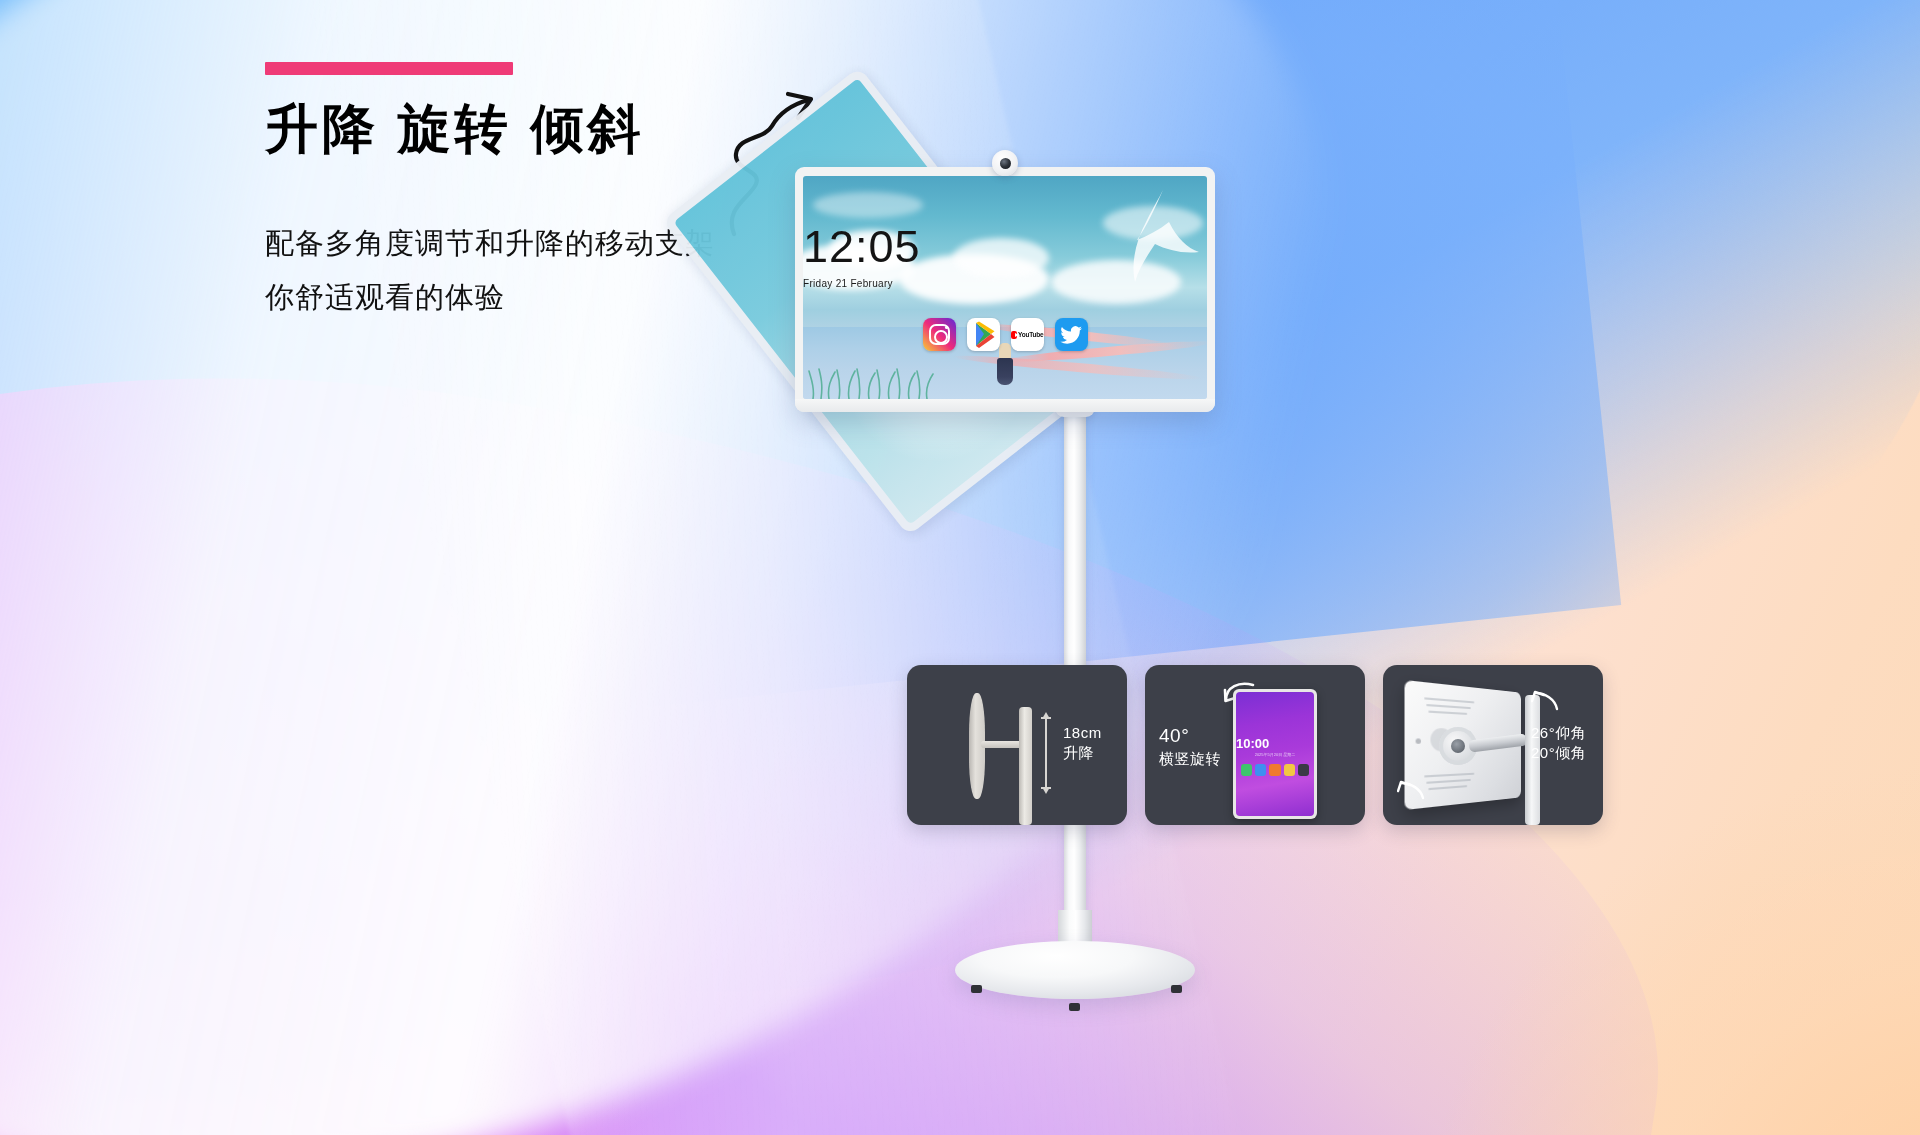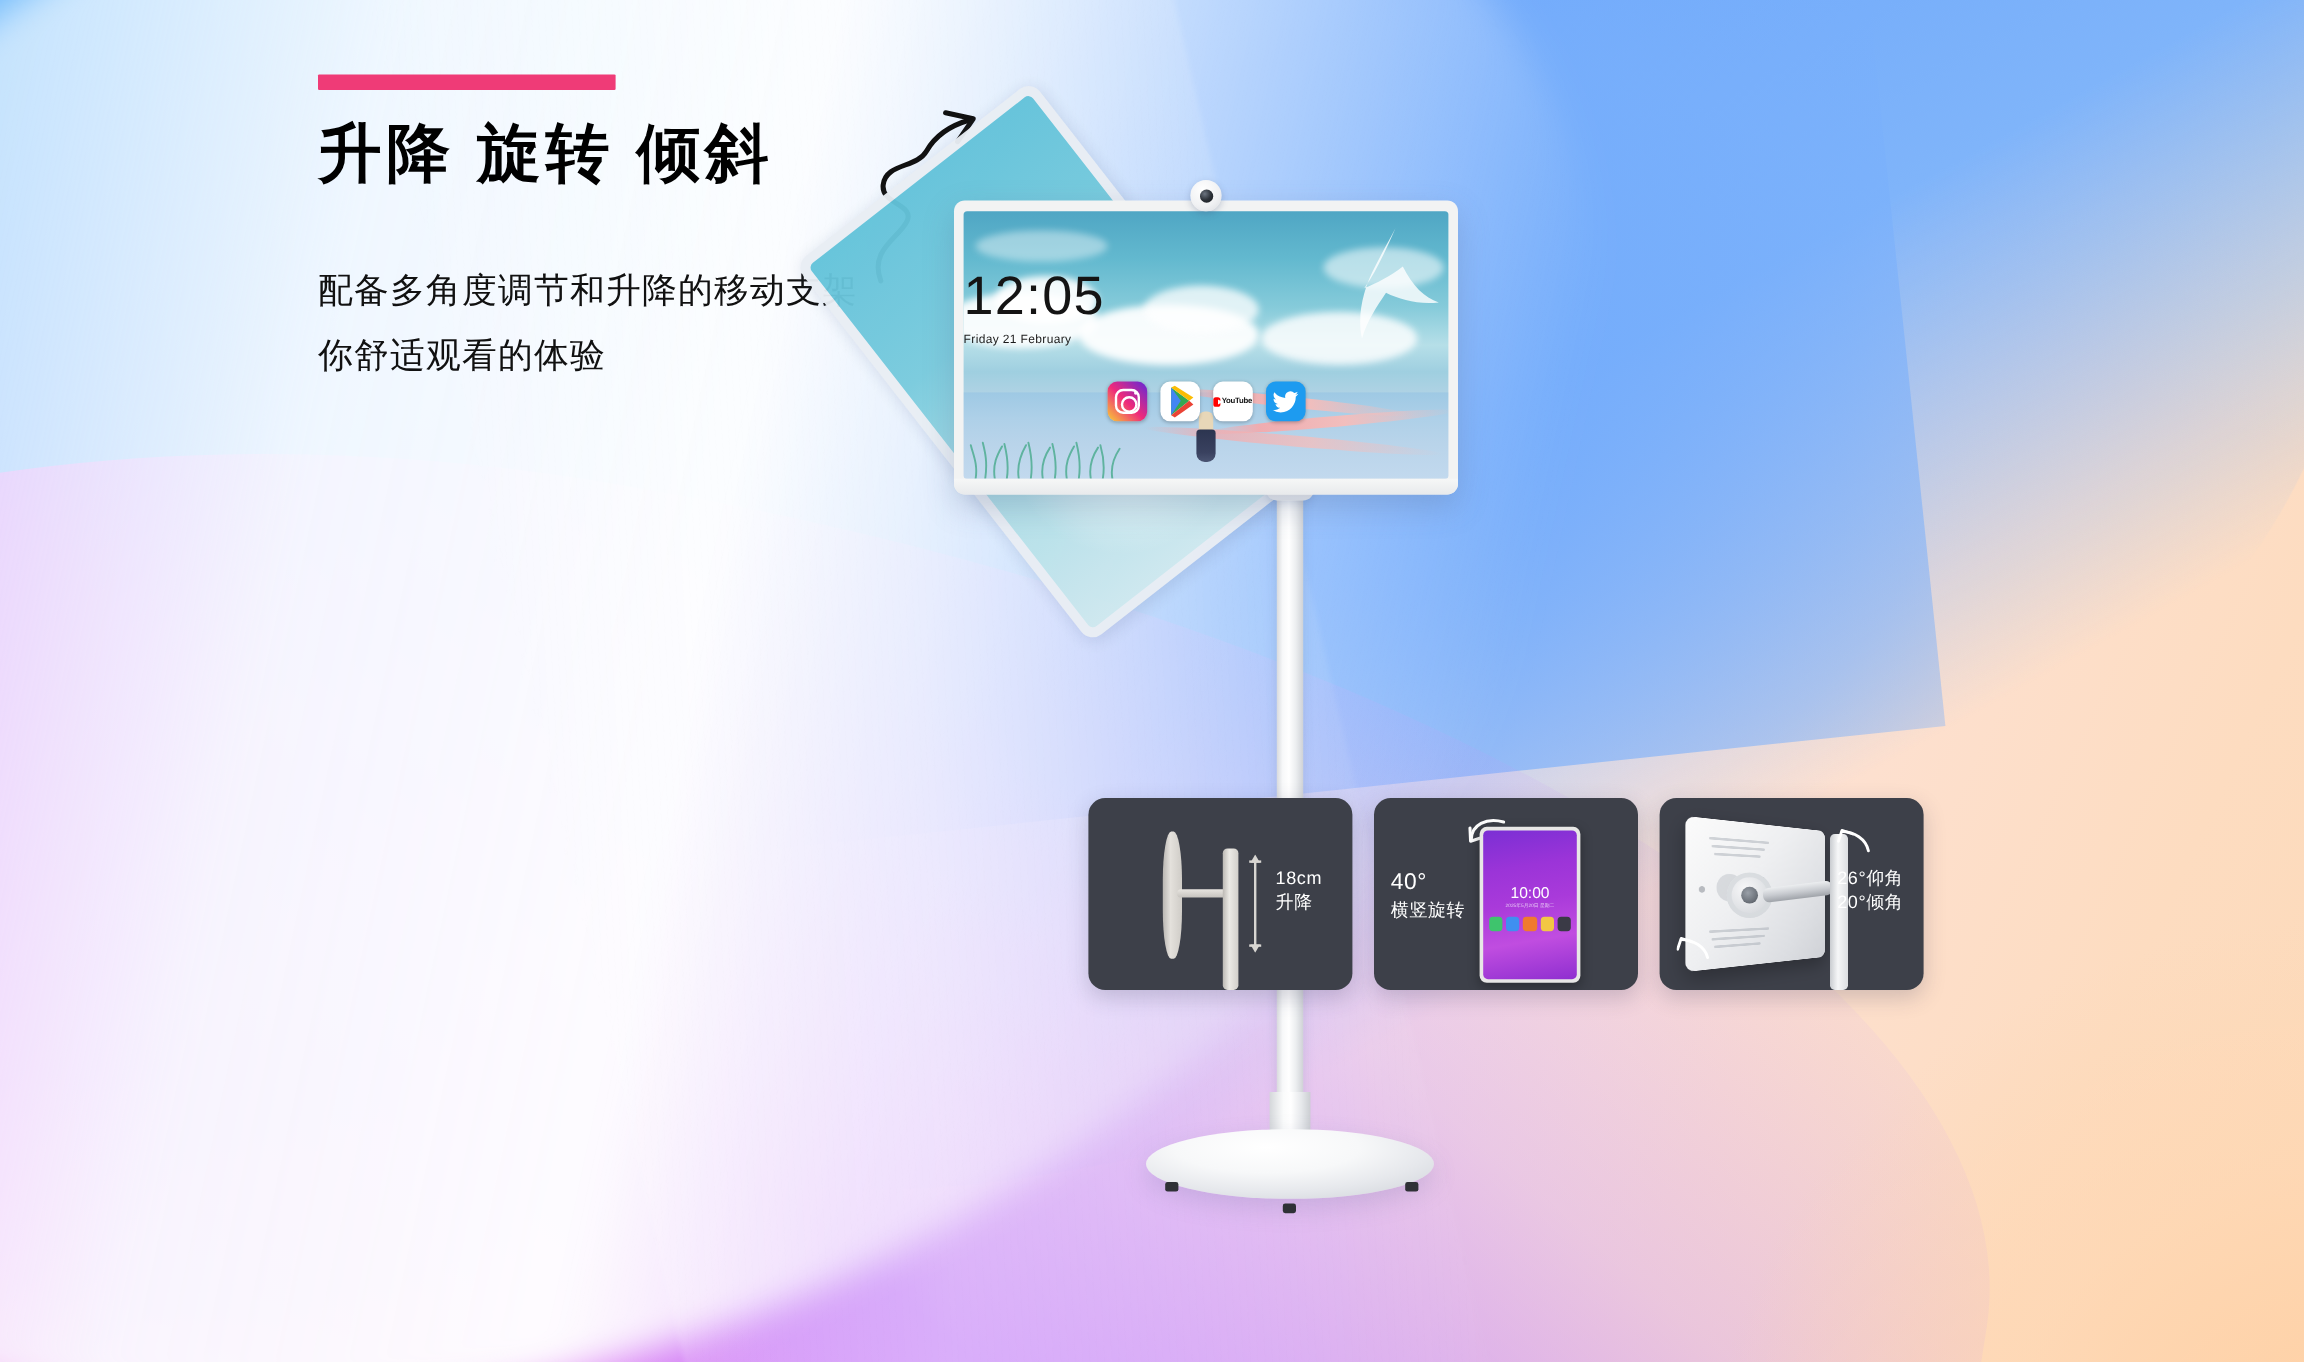--- a/index.html
+++ b/index.html
@@ -118,21 +118,21 @@
   .c1-post{position:absolute;left:112px;top:42px;width:13px;height:118px;
     background:linear-gradient(90deg,#bcb9b4 0%,#eceae5 42%,#d2cfca 100%);border-radius:4px;}
   .c1-dim{position:absolute;left:138px;top:52px;width:2px;height:72px;background:#d8d6d2;}
   .dim-cap{position:absolute;left:-4px;width:10px;height:2px;background:#d8d6d2;}
 
   .c2-arrow{position:absolute;left:78px;top:14px;width:34px;height:26px;}
   .c2-phone{position:absolute;left:88px;top:24px;width:84px;height:130px;border-radius:6px;
     background:#e8e7e6;padding:3px;box-sizing:border-box;box-shadow:0 3px 10px rgba(0,0,0,.3);}
   .c2-scr{position:absolute;inset:3px;border-radius:4px;overflow:hidden;
     background:linear-gradient(170deg,#7b2fd4 0%,#9b34d8 26%,#a93ada 48%,#c04de0 72%,#8f2fd0 100%);}
-  .c2-time{position:absolute;left:0;right:0;top:44px;text-align:center;color:#fff;font-size:13px;font-weight:400;}
+  .c2-time{position:absolute;left:0;right:0;top:44px;text-align:left;color:#fff;font-size:13px;font-weight:700;}
   .c2-sub{position:absolute;left:0;right:0;top:60px;text-align:center;color:rgba(255,255,255,.72);font-size:4px;}
   .c2-dock{position:absolute;left:5px;right:5px;top:72px;display:flex;gap:3px;justify-content:center;}
   .c2-ic{width:12px;height:12px;border-radius:3px;}
   .c2-stem{position:absolute;left:50%;margin-left:-7px;top:-10px;width:14px;height:178px;
     background:linear-gradient(90deg,#d9dadc 0%,#fbfbfc 44%,#e5e6e9 100%);border-radius:4px;z-index:-1;}
 
   .c3-back{position:absolute;left:22px;top:22px;width:128px;height:116px;
     background:linear-gradient(128deg,#fbfbfb 0%,#eeeff1 42%,#dcdee2 78%,#cfd1d6 100%);
     border-radius:7px;transform:perspective(260px) rotateY(26deg);box-shadow:0 6px 16px rgba(0,0,0,.28);}
   .c3-hub{position:absolute;left:56px;top:62px;width:38px;height:38px;border-radius:50%;

